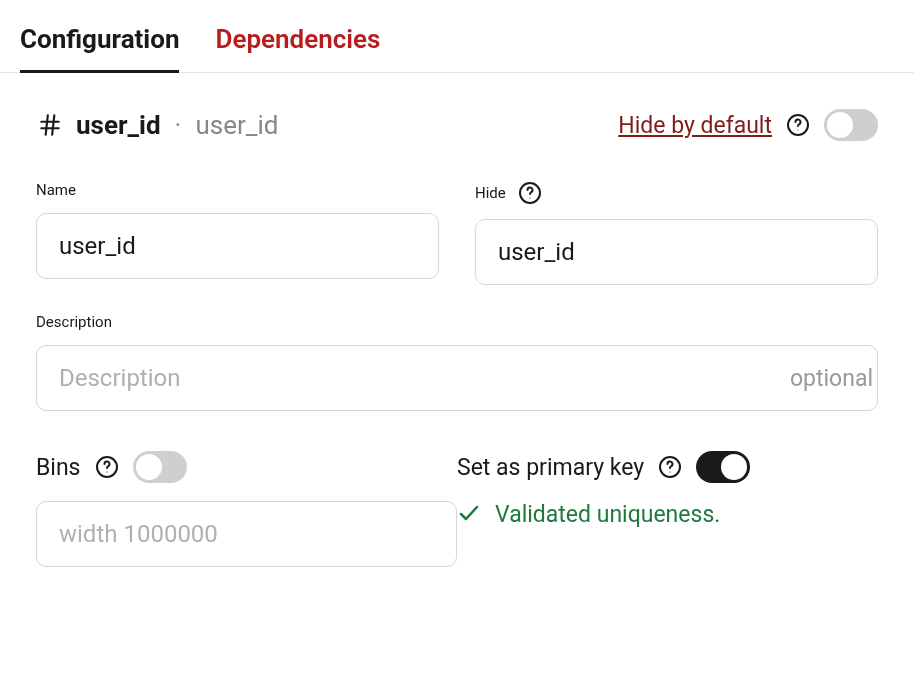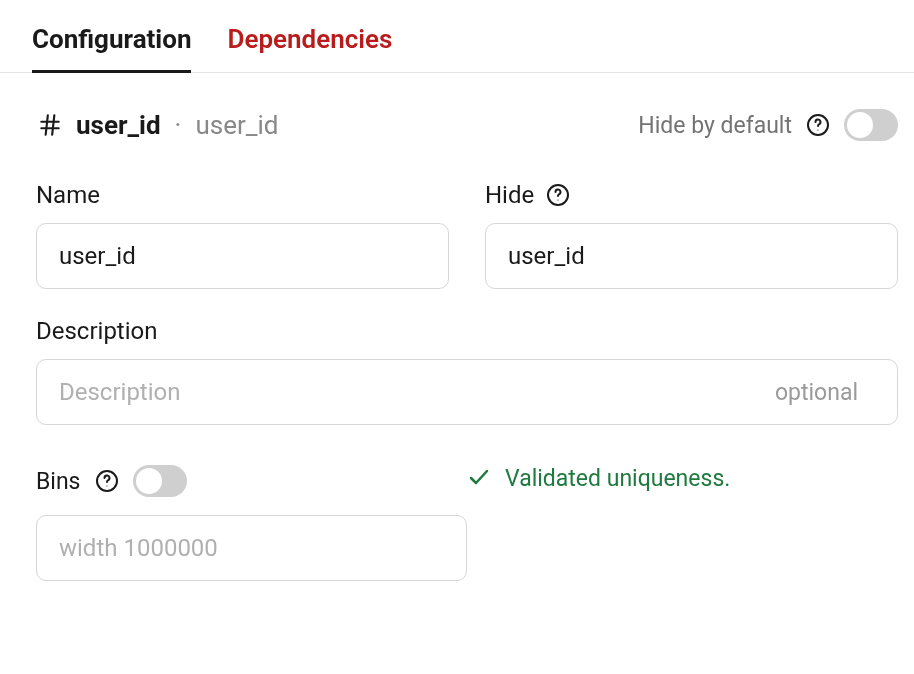--- a/index.html
+++ b/index.html
@@ -8,27 +8,27 @@
       padding: 0;
     }
     body {
       font-family: -apple-system, BlinkMacSystemFont, "Segoe UI", Roboto, Helvetica, Arial, sans-serif;
       background: #fff;
       color: #1a1a1a;
       padding: 0;
       width: 914px;
     }
     .container {
-      padding: 0 16px 36px 36px;
+      padding: 0 36px 36px 36px;
     }
     .tabs {
       display: flex;
       border-bottom: 1px solid #e5e5e5;
       gap: 36px;
-      padding-left: 32px;
+      padding-left: 20px;
       margin-bottom: 36px;
       text-align: center;
     }
     .tab {
       font-size: 26px;
       font-weight: 600;
       padding: 24px 0 18px 0;
       cursor: pointer;
       color: #b91c1c;
       position: relative;
@@ -75,21 +75,22 @@
     }
     .title-secondary {
       color: #888;
       font-weight: 400;
     }
     .hide-default {
       display: flex;
       align-items: center;
       gap: 14px;
       font-size: 23px;
-      color: #737373;
+      color: #7f1d1d;
+      text-decoration: underline;
     }
     .help-icon {
       width: 24px;
       height: 24px;
       display: inline-flex;
       align-items: center;
       justify-content: center;
       cursor: pointer;
     }
     .toggle {
@@ -124,21 +125,21 @@
     }
     .form-group {
       display: flex;
       flex-direction: column;
       gap: 14px;
     }
     .form-group.full {
       grid-column: 1 / -1;
     }
     .label {
-      font-size: 24px;
+      font-size: 15px;
       color: #1a1a1a;
       display: flex;
       align-items: center;
       gap: 12px;
     }
     .input {
       width: 100%;
       font-size: 24px;
       padding: 18px 22px;
       border: 1px solid #d6d6d6;
@@ -150,21 +151,21 @@
     .input::placeholder {
       color: #b0b0b0;
     }
     .input-wrapper {
       position: relative;
       display: flex;
       align-items: center;
     }
     .input-suffix {
       position: absolute;
-      right: 40px;
+      right: 5px;
       color: #9a9a9a;
       font-size: 23px;
       pointer-events: none;
     }
     .input.with-suffix {
       padding-right: 120px;
     }
     .row-2 {
       display: grid;
       grid-template-columns: 1fr 1fr;
@@ -277,20 +278,33 @@
           </svg>
         </span>
         <div class="toggle">
           <div class="toggle-knob"></div>
         </div>
       </div>
       <input class="input" placeholder="width 1000000" style="">
     </div>
 
     <div class="col">
+      <div class="inline-label">
+        <span>Set as primary key</span>
+        <span class="help-icon">
+          <svg viewBox="0 0 24 24" width="24" height="24" fill="none" stroke="#1a1a1a" stroke-width="2">
+            <circle cx="12" cy="12" r="10"></circle>
+            <path d="M9.5 9a2.5 2.5 0 1 1 3.5 2.3c-.8.4-1 .9-1 1.7" stroke-linecap="round"></path>
+            <circle cx="12" cy="17" r="0.6" fill="#1a1a1a" stroke="none"></circle>
+          </svg>
+        </span>
+        <div class="toggle on">
+          <div class="toggle-knob"></div>
+        </div>
+      </div>
       <div class="validation">
         <span class="check-icon">
           <svg viewBox="0 0 24 24" width="24" height="24" fill="none" stroke="#1e7a3e" stroke-width="2.5" stroke-linecap="round" stroke-linejoin="round">
             <polyline points="4 13 9 18 20 6"></polyline>
           </svg>
         </span>
         <span>Validated uniqueness.</span>
       </div>
     </div>
 

